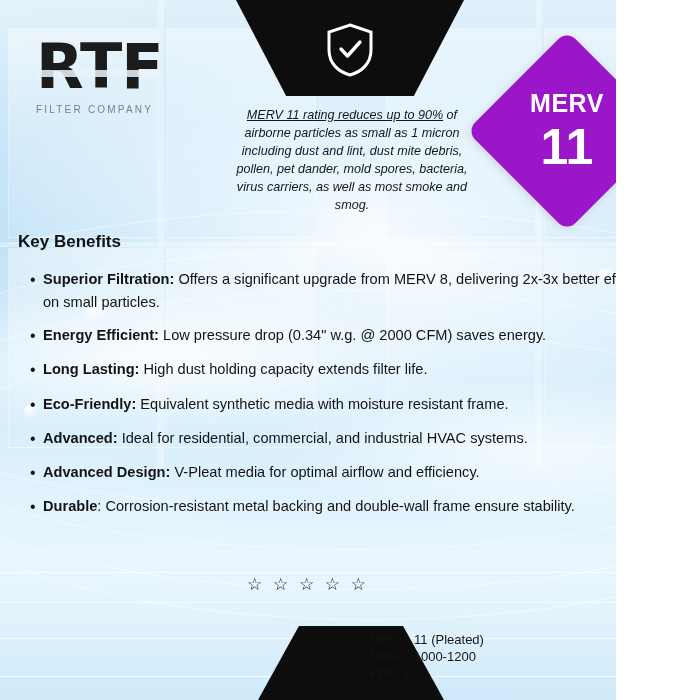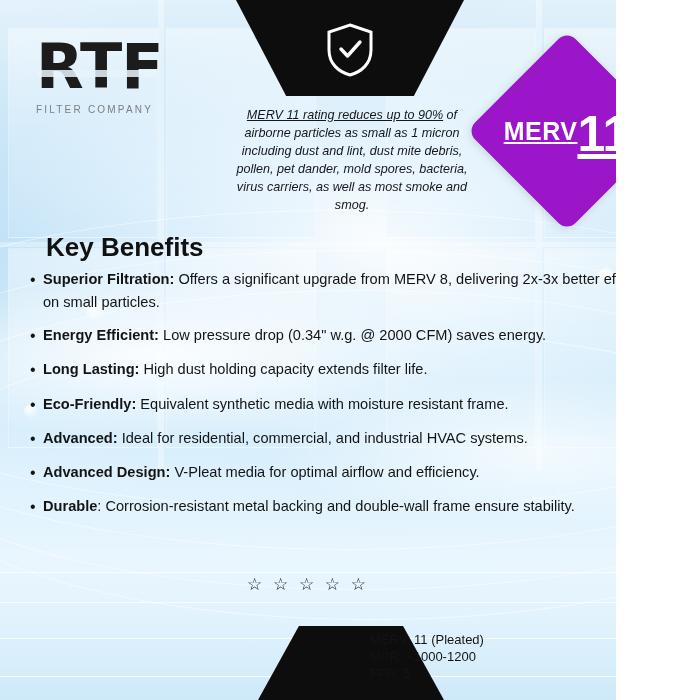--- a/index.html
+++ b/index.html
@@ -121,30 +121,30 @@
   }
   .diamond {
     position: absolute; left: 22px; top: 22px; width: 142px; height: 142px;
     background: #9b16c9;
     transform: rotate(45deg);
     border-radius: 12px;
     box-shadow: 0 2px 10px rgba(0,0,0,.12);
   }
   .diamond-text {
     position: absolute; left: 0; top: 0; width: 186px; height: 186px;
-    display: flex; flex-direction: row; align-items: center; justify-content: center;
-    color: #fff; line-height: 1; text-decoration: underline;
+    display: flex; flex-direction: column; align-items: center; justify-content: center;
+    color: #fff; line-height: 1;
   }
   .diamond-text .m1 { font-size: 25px; font-weight: bold; letter-spacing: .5px; }
   .diamond-text .m2 { font-size: 50px; font-weight: bold; margin-top: 6px; }
 
   
   .kb-title {
-    position: absolute; left: 46px; top: 232px;
-    font-size: 26px; font-weight: bold; color: #111;
+    position: absolute; left: 18px; top: 232px;
+    font-size: 17px; font-weight: bold; color: #111;
     font-family: "Liberation Sans", sans-serif;
   }
   .benefits {
     position: absolute; left: 30px; top: 268px; width: 640px;
   }
   .benefit {
     display: flex; align-items: flex-start;
     font-size: 14.6px; line-height: 1.55; color: #141414;
     margin-bottom: 11px;
   }

